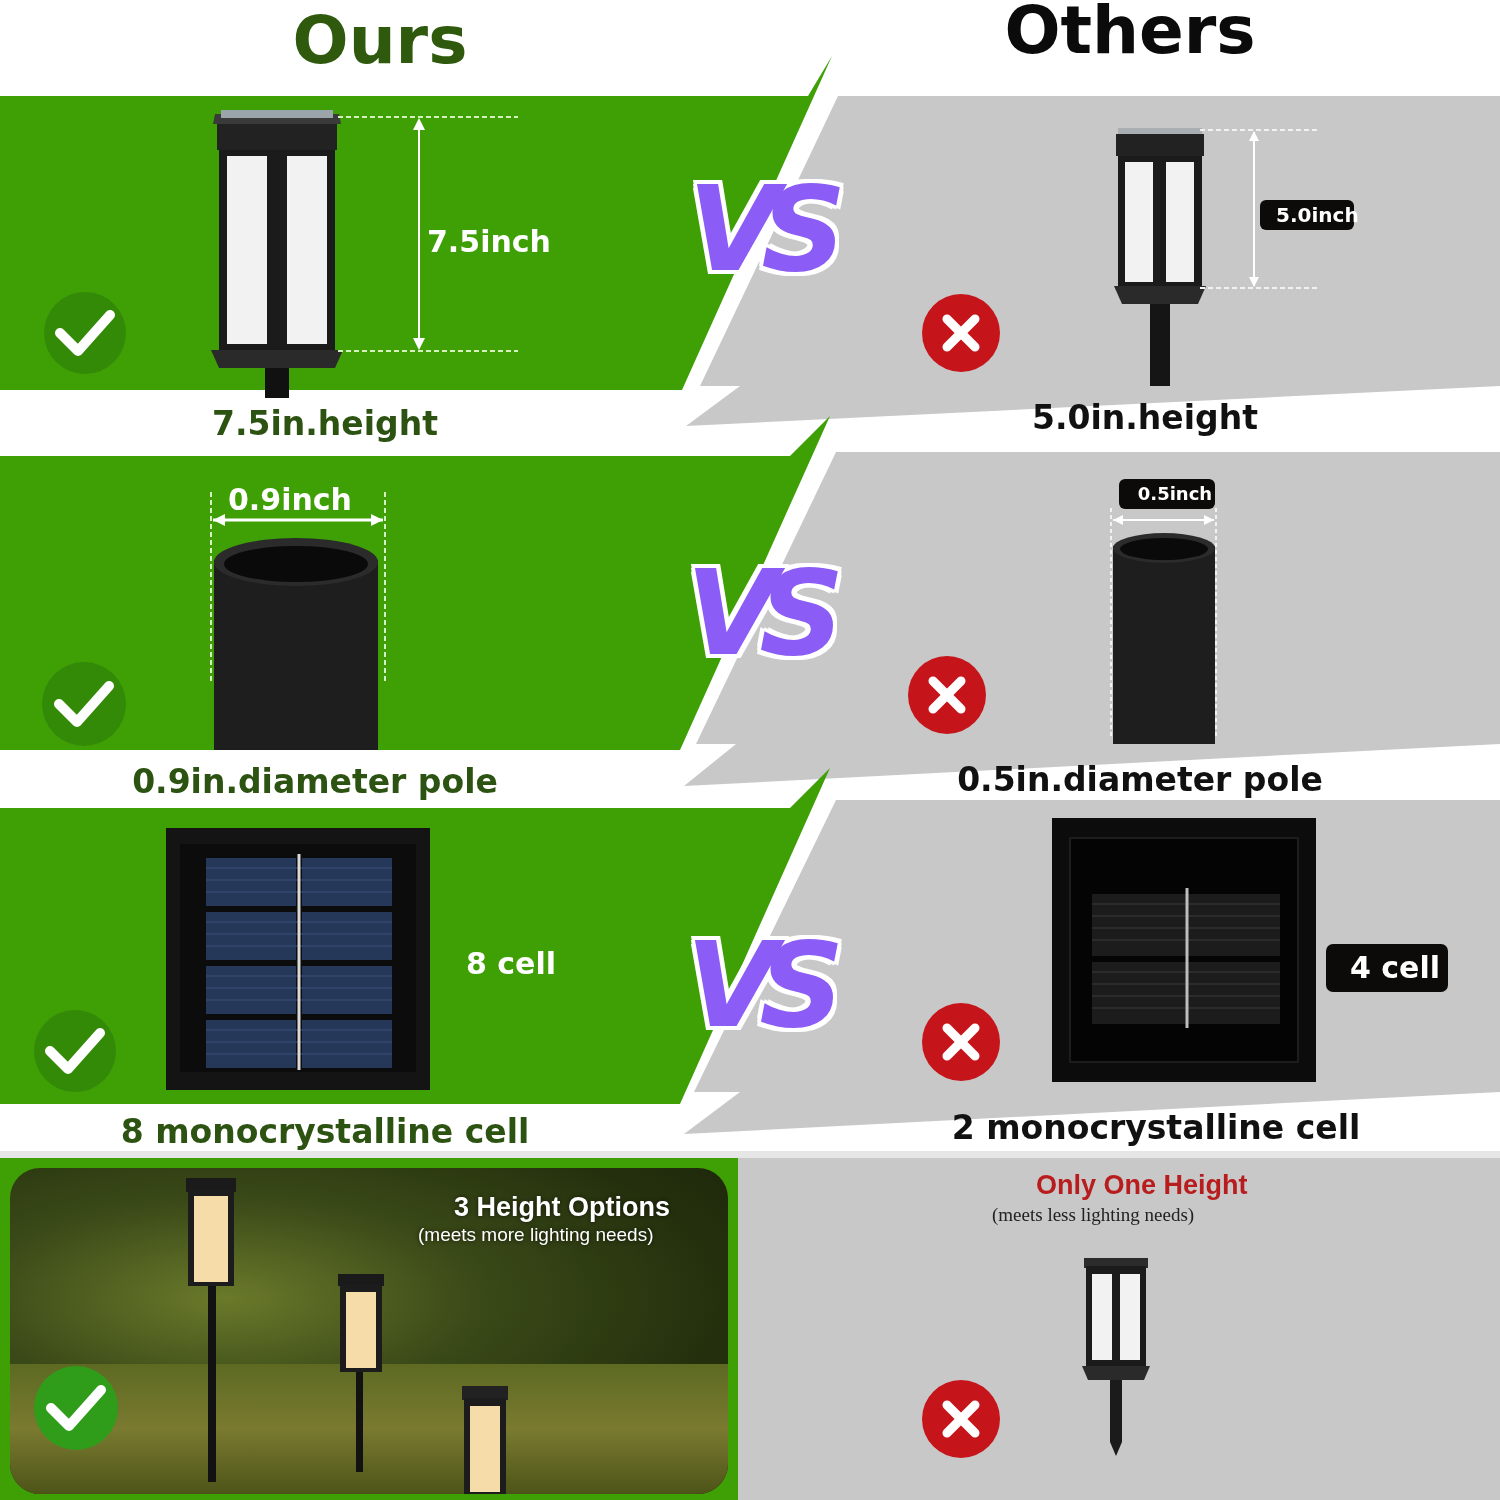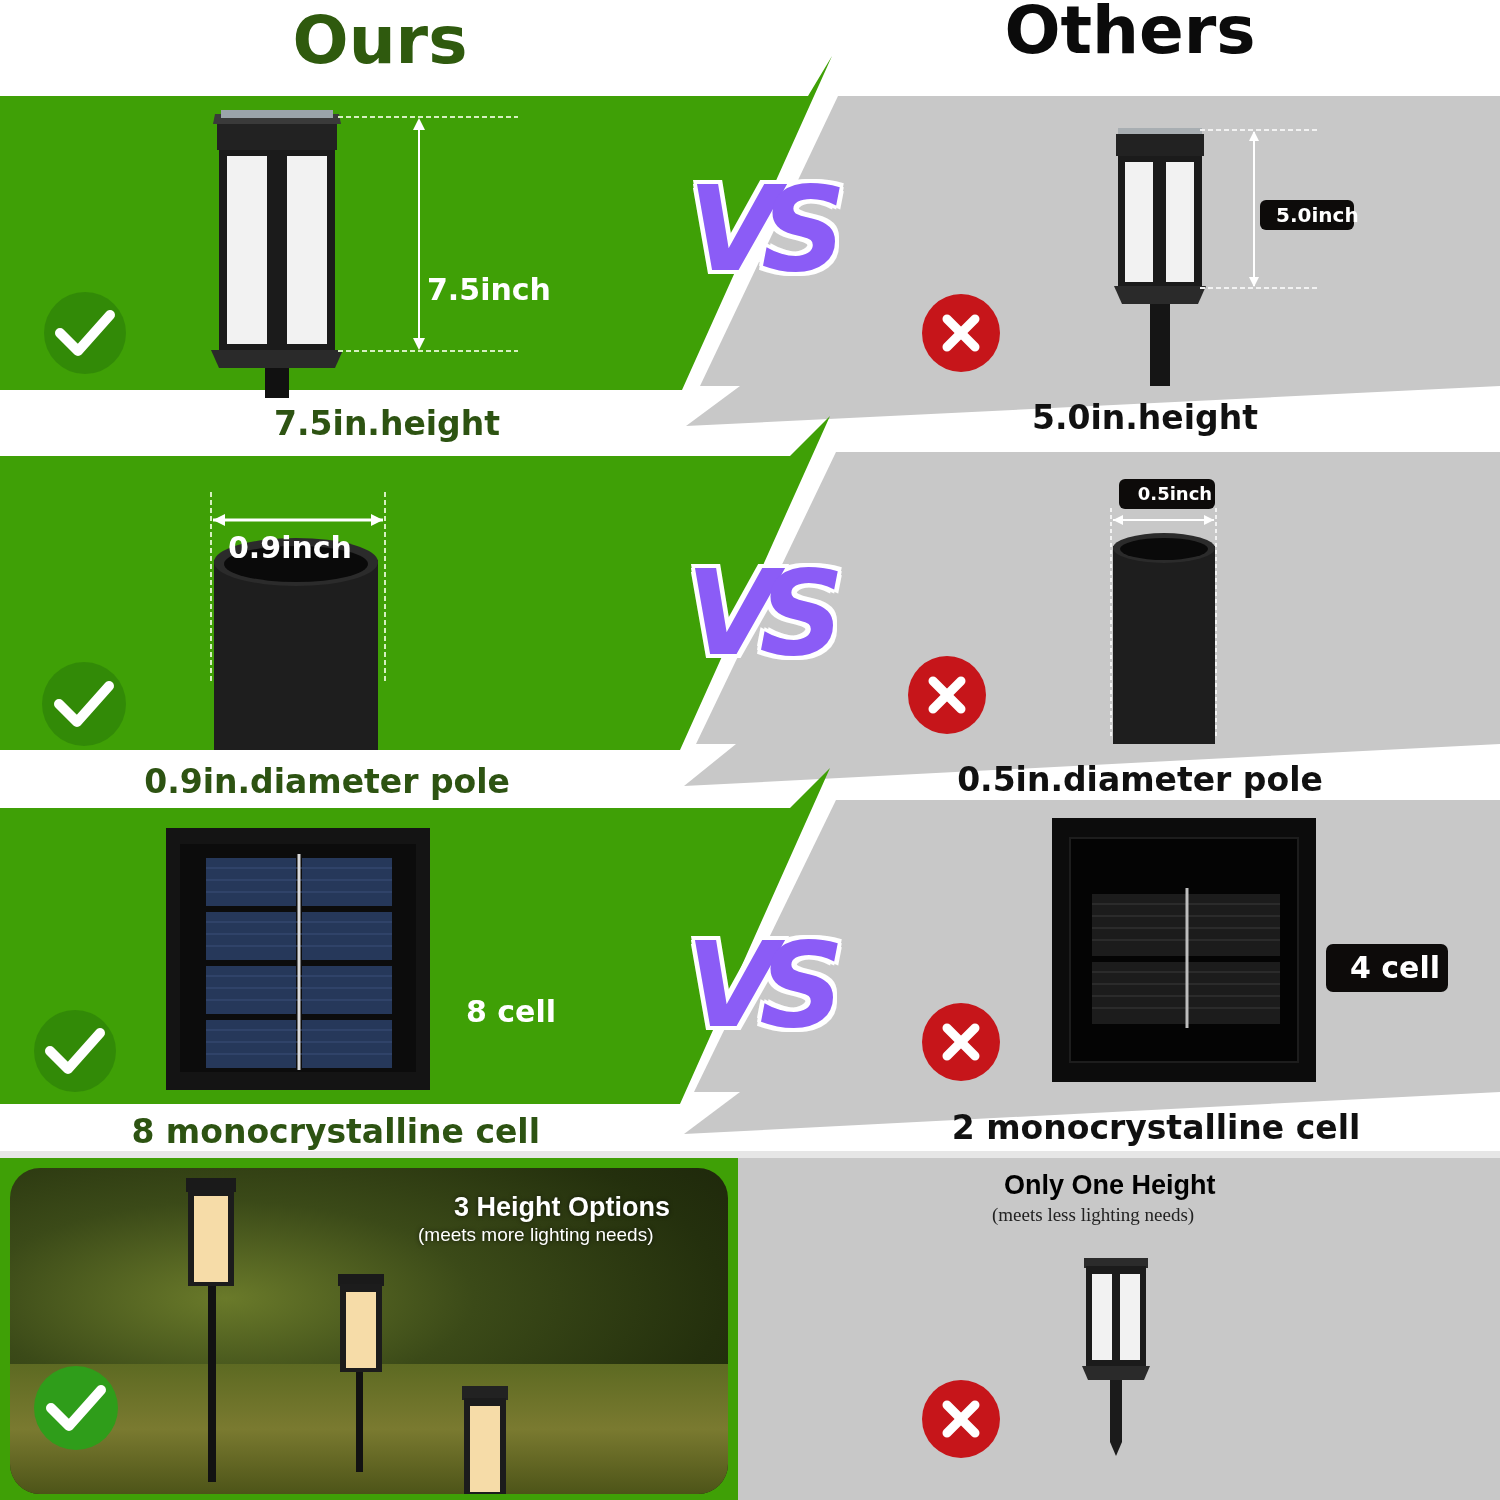--- a/index.html
+++ b/index.html
@@ -8,42 +8,42 @@
 
   .abs { position: absolute; }
 
   .header { position: absolute; font-family: "DejaVu Sans", sans-serif; font-weight: bold; text-align: center; }
   .header.ours { left: 230px; top: 2px; width: 300px; font-size: 66px; color: #2f5a0e; }
   .header.others { left: 980px; top: -8px; width: 300px; font-size: 66px; color: #0b0b0b; }
 
   .panel-svg { position: absolute; left: 0; top: 0; }
 
   .caption { position: absolute; font-family: "DejaVu Sans", sans-serif; font-weight: bold; font-size: 33px; text-align: center; white-space: nowrap; }
-  .caption.green { color: #2d5312; text-align: right; }
+  .caption.green { color: #2d5312; }
   .caption.black { color: #111; }
 
-  .dim-label-green { position: absolute; font-family: "DejaVu Sans", sans-serif; font-weight: bold; color: #fff; font-size: 30px; white-space: nowrap; margin-top: 48px; }
+  .dim-label-green { position: absolute; font-family: "DejaVu Sans", sans-serif; font-weight: bold; color: #fff; font-size: 30px; white-space: nowrap; }
   .dim-pill { position: absolute; background: #0d0b0a; color: #fff; font-family: "DejaVu Sans", sans-serif; font-weight: bold; border-radius: 6px; text-align: center; white-space: nowrap; padding-left: 16px; }
 
   .check-badge { position: absolute; border-radius: 50%; background: rgba(40,120,10,0.55); display: flex; align-items: center; justify-content: center; }
   .x-badge { position: absolute; border-radius: 50%; background: #c6151a; display: flex; align-items: center; justify-content: center; }
 
   .vs { position: absolute; font-family: "DejaVu Sans", sans-serif; font-weight: bold; font-style: italic; font-size: 118px; color: #8b5cf6; letter-spacing: -18px;
         text-shadow: -4px -4px 0 #fff, 4px -4px 0 #fff, -4px 4px 0 #fff, 4px 4px 0 #fff, 0 4px 0 #fff, 0 -4px 0 #fff, 4px 0 0 #fff, -4px 0 0 #fff; text-align: center; }
 
   .photo-frame { position: absolute; left: 0; top: 1158px; width: 738px; height: 342px; background: #3fa006; }
   .photo { position: absolute; left: 10px; top: 10px; width: 718px; height: 326px; border-radius: 30px; overflow: hidden;
            background: radial-gradient(ellipse at 30% 40%, #6a7a2a 0%, #3b4a18 35%, #24300d 70%, #1a220a 100%); }
   .photo-grass { position: absolute; left: 0; bottom: 0; width: 100%; height: 130px; background: linear-gradient(180deg, #5d6a22 0%, #7a7a30 50%, #4d5418 100%); }
 
   .photo-title { position: absolute; font-family: "Liberation Sans", sans-serif; font-weight: bold; color: #fff; font-size: 27px; text-shadow: 0 0 4px rgba(0,0,0,0.6); white-space: nowrap; }
   .photo-sub { position: absolute; font-family: "Liberation Sans", sans-serif; color: #fff; font-size: 19px; text-shadow: 0 0 4px rgba(0,0,0,0.7); white-space: nowrap; }
 
   .gray-bottom { position: absolute; left: 738px; top: 1158px; width: 762px; height: 342px; background: #c8c8c8; }
-  .gray-title { position: absolute; font-family: "Liberation Sans", sans-serif; font-weight: bold; color: #000000; font-size: 27px; white-space: nowrap; }
+  .gray-title { position: absolute; font-family: "Liberation Sans", sans-serif; font-weight: bold; color: #b91c1c; font-size: 27px; white-space: nowrap; margin-left: 32px; }
   .gray-sub { position: absolute; font-family: Liberation Serif, serif; color: #222; font-size: 19px; white-space: nowrap; }
 </style>
 </head>
 <body>
 
 <div class="header ours">Ours</div>
 <div class="header others">Others</div>
 
 <svg class="panel-svg" width="1500" height="1500">
 

